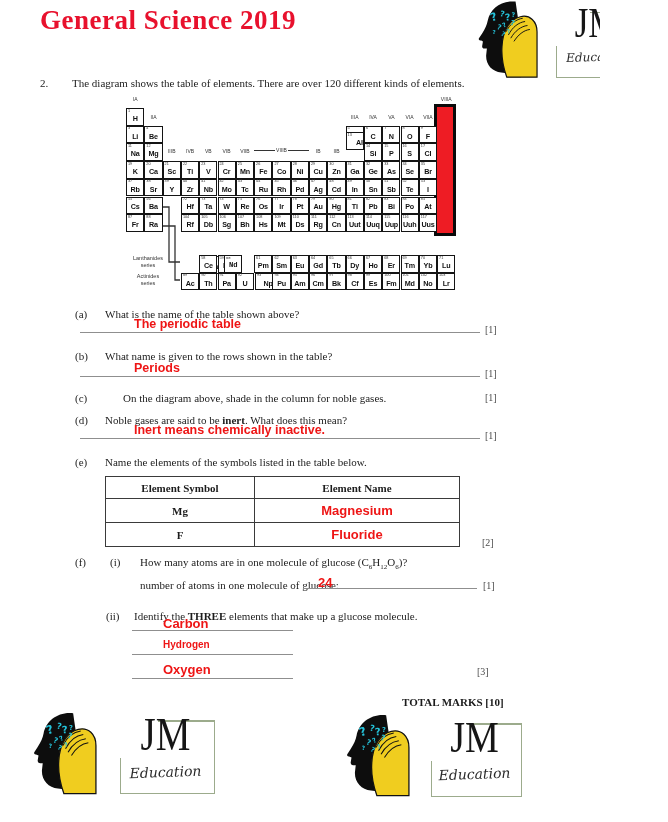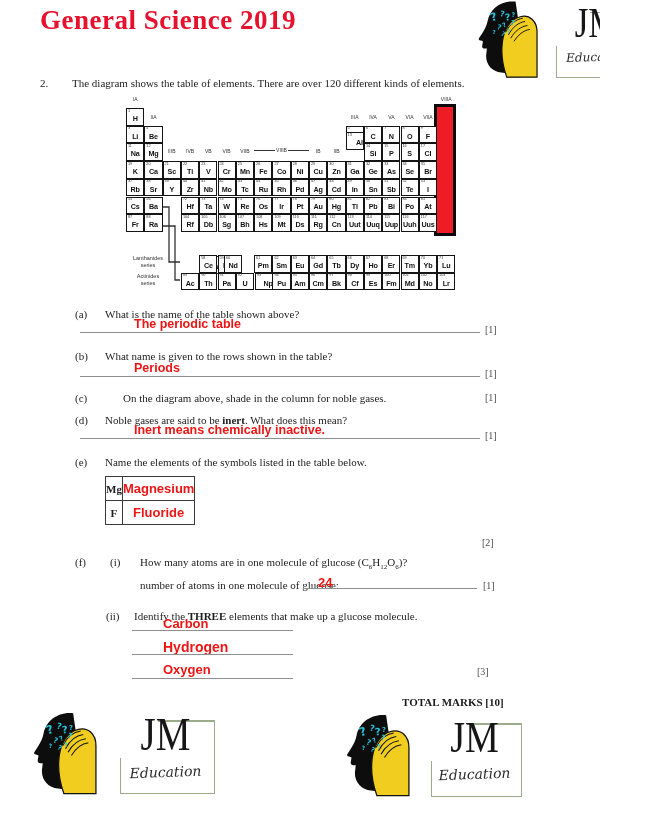--- a/index.html
+++ b/index.html
@@ -445,21 +445,21 @@
         <span class="sym">La</span>
       </div>
       <div class="pcell" style="left: 199.2px; top: 255px;">
         <span class="anum">58</span>
         <span class="sym">Ce</span>
       </div>
       <div class="pcell" style="left: 217.5px; top: 255px;">
         <span class="anum">59</span>
         <span class="sym">Pr</span>
       </div>
-      <div class="pcell" style="left: 224px; top: 255px;">
+      <div class="pcell" style="left: 224px; top: 255px; font-family: Liberation Mono, monospace;">
         <span class="anum">60</span>
         <span class="sym">Nd</span>
       </div>
       <div class="pcell" style="left: 254.1px; top: 255px;">
         <span class="anum">61</span>
         <span class="sym">Pm</span>
       </div>
       <div class="pcell" style="left: 272.4px; top: 255px;">
         <span class="anum">62</span>
         <span class="sym">Sm</span>
@@ -597,20 +597,24 @@
   <span class="qline" style="left:105px;top:414px;"><span>Noble gases are said to be </span><span class="bold">inert</span><span>. What does this mean?</span></span>
   <div class="answer" style="left:134px;top:423px;">Inert means chemically inactive.</div>
   <div class="ans-line" style="left:80px;top:438px;width:400px;"></div>
   <span class="marks" style="left:485px;top:430px;">[1]</span>
 
   <span class="qlabel" style="left:75px;top:456px;">(e)</span>
   <span class="qline" style="left:105px;top:456px;">Name the elements of the symbols listed in the table below.</span>
 
   <table class="etable">
     <tbody>
+        <tr>
+      <th style="width:148px;">Element Symbol</th>
+      <th style="width:204px;">Element Name</th>
+    </tr>
     <tr>
       <td class="esym">Mg</td>
       <td class="ename">Magnesium</td>
     </tr>
     <tr>
       <td class="esym">F</td>
       <td class="ename">Fluoride</td>
     </tr>
   </tbody>
     </table>
@@ -623,21 +627,21 @@
   <span class="qline" style="left:140px;top:579px;">number of atoms in one molecule of glucose:</span>
   <div class="answer" style="left:318px;top:575px;font-size:13px;">24</div>
   <div class="ans-line" style="left:303px;top:588px;width:174px;"></div>
   <span class="marks" style="left:483px;top:580px;">[1]</span>
 
   <span class="qlabel" style="left:106px;top:610px;">(ii)</span>
   <span class="qline" style="left:134px;top:610px;"><span>Identify the </span><span class="bold">THREE</span><span> elements that make up a glucose molecule.</span></span>
 
   <div class="answer" style="left:163px;top:616px;font-size:13px;">Carbon</div>
   <div class="ans-line" style="left:132px;top:630px;width:161px;"></div>
-  <div class="answer" style="left:163px;top:639px;font-size:14px;">Hydrogen</div>
+  <div class="answer" style="left:163px;top:639px;font-size:10px;">Hydrogen</div>
   <div class="ans-line" style="left:132px;top:654px;width:161px;"></div>
   <div class="answer" style="left:163px;top:662px;font-size:13px;">Oxygen</div>
   <div class="ans-line" style="left:132px;top:678px;width:161px;"></div>
   <span class="marks" style="left:477px;top:666px;">[3]</span>
 
   <div class="total" style="left:402px;top:696px;">TOTAL MARKS [10]</div>
 
   <div class="head-logo" style="left:25px;top:710px;width:76px;height:86px;">
     <svg viewBox="0 0 90 98" width="76" height="86">
       <path d="M57 2 C39 0 25 11 22 26 C21 31 19 36 15 42 L11 48 C10 50 12 51 14 51 L16 52 L15 58 C15 60 16 61 18 61 L21 61 L20 70 C20 82 28 90 39 91 L46 92 L46 97 L64 97 L64 50 Z" fill="#0d0d0d"></path>

